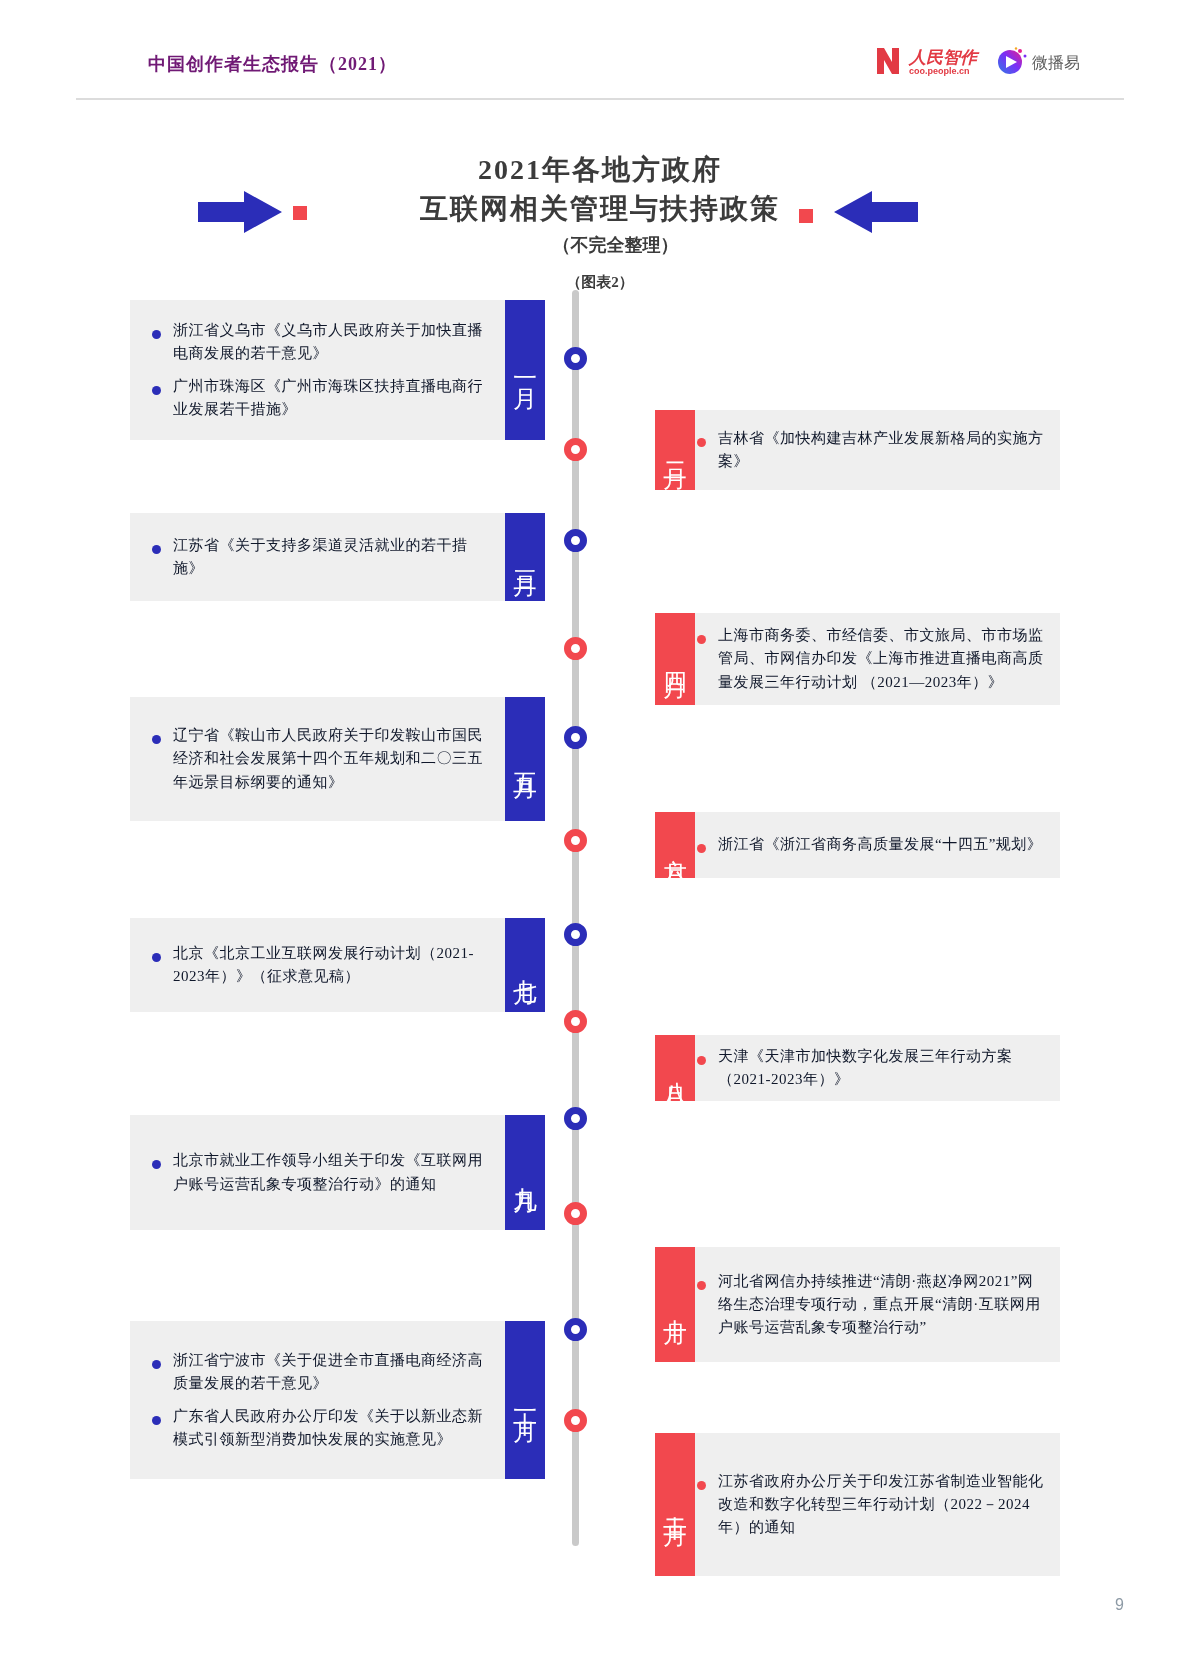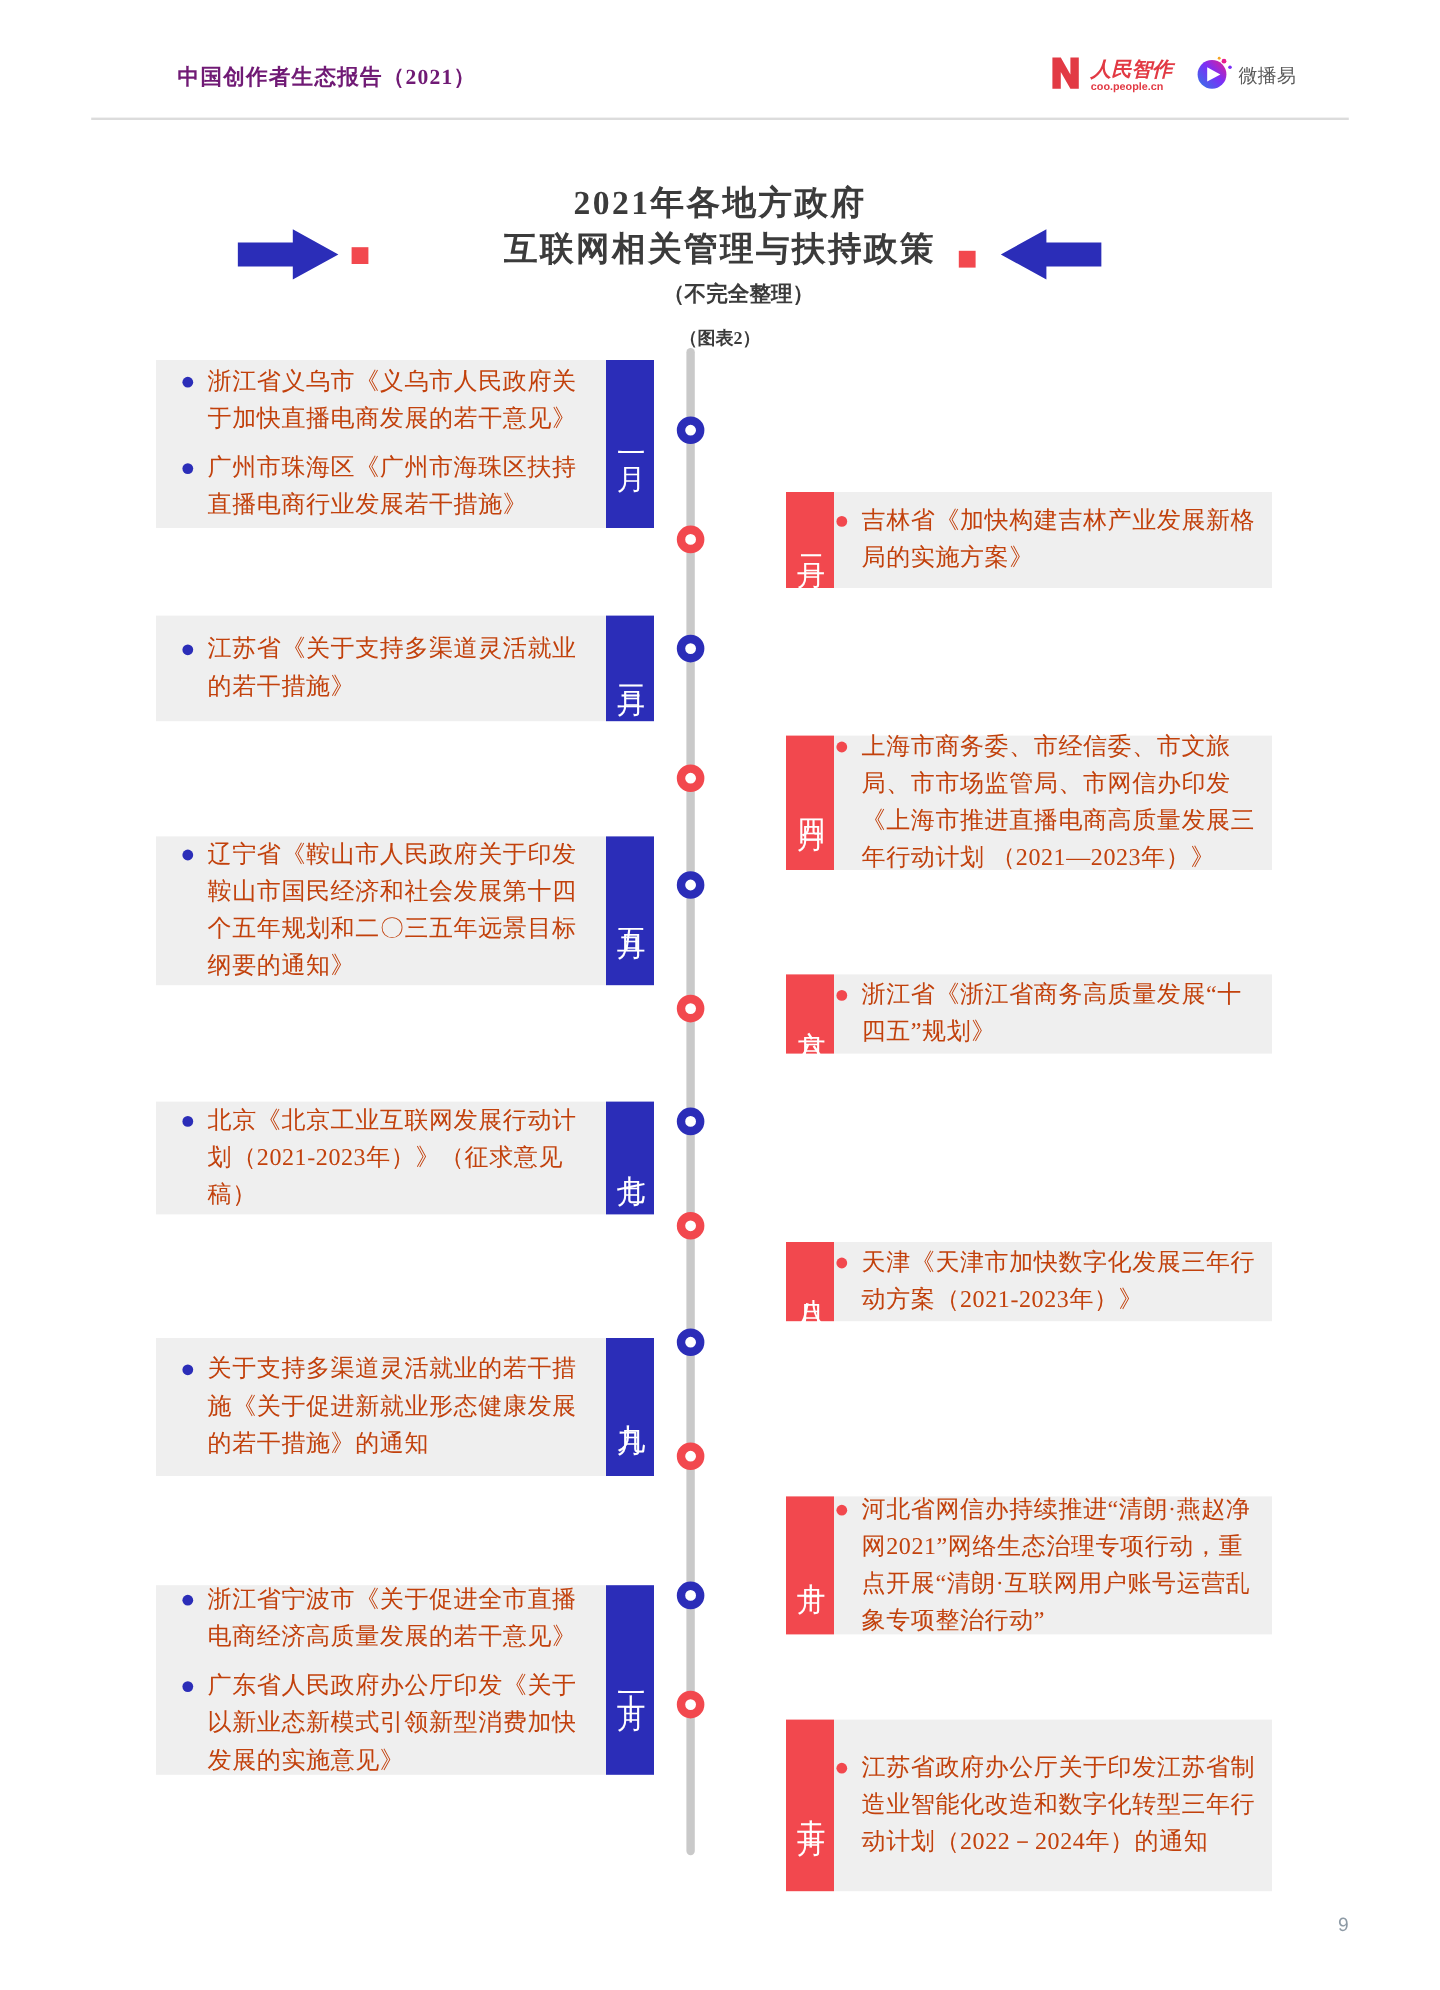--- a/index.html
+++ b/index.html
@@ -48,26 +48,26 @@
   .mb.right{left:655px;width:405px;}
   .content{flex:1;background:var(--box_gray);display:flex;flex-direction:column;justify-content:center;padding:6px 0;}
   .mb.left .content{padding-left:20px;padding-right:8px;}
   .mb.right .content{padding-right:14px;}
   .tab{flex:0 0 40px;background:var(--blue);color:#fff;display:flex;align-items:center;justify-content:center;
        writing-mode:vertical-rl;font-size:24px;letter-spacing:5px;}
   .mb.right .tab{background:var(--red);}
   .li{display:flex;margin:5px 0;}
   .bdot{flex:0 0 auto;width:9px;height:9px;border-radius:50%;background:var(--blue);margin:11px 12px 0 2px;}
   .mb.right .bdot{background:var(--red);}
-  .itext{font-size:20px;line-height:1.55;color:#c2410c;letter-spacing:0.5px;}
+  .itext{font-size:15px;line-height:1.55;color:#0f172a;letter-spacing:0.5px;}
 
   .m1{top:300px;height:140px}
   .m2{top:410px;height:80px}
   .m3{top:513px;height:88px}
-  .m4{top:613px;height:112px}
+  .m4{top:613px;height:92px}
   .m5{top:697px;height:124px}
   .m6{top:812px;height:66px}
   .m7{top:918px;height:94px}
   .m8{top:1035px;height:66px}
   .m9{top:1115px;height:115px}
   .m10{top:1247px;height:115px}
   .m11{top:1321px;height:158px}
   .m12{top:1433px;height:143px}
 
   .page-num{position:absolute;left:1115px;top:1596px;font-size:16px;color:#8d9aa5;
@@ -228,21 +228,21 @@
         <span class="bdot"></span>
         <span class="itext">天津《天津市加快数字化发展三年行动方案（2021-2023年）》</span>
       </div>
     </div>
   </section>
 
   <section class="mb left m9">
     <div class="content">
       <div class="li">
         <span class="bdot"></span>
-        <span class="itext">关于支持多渠道灵活就业的若干措施《关于促进新就业形态健康发展的若干措施》的通知</span>
+        <span class="itext">北京市就业工作领导小组关于印发《互联网用户账号运营乱象专项整治行动》的通知</span>
       </div>
     </div>
     <div class="tab">九月</div>
   </section>
 
   <section class="mb right m10">
     <div class="tab">十月</div>
     <div class="content">
       <div class="li">
         <span class="bdot"></span>

